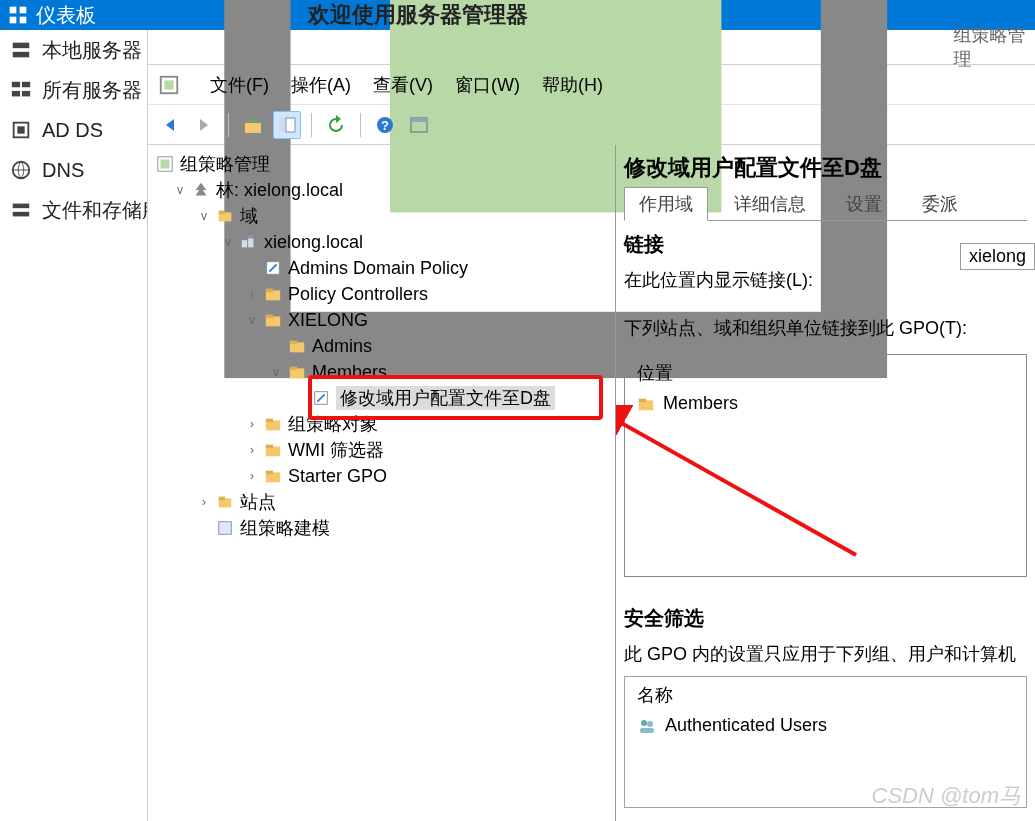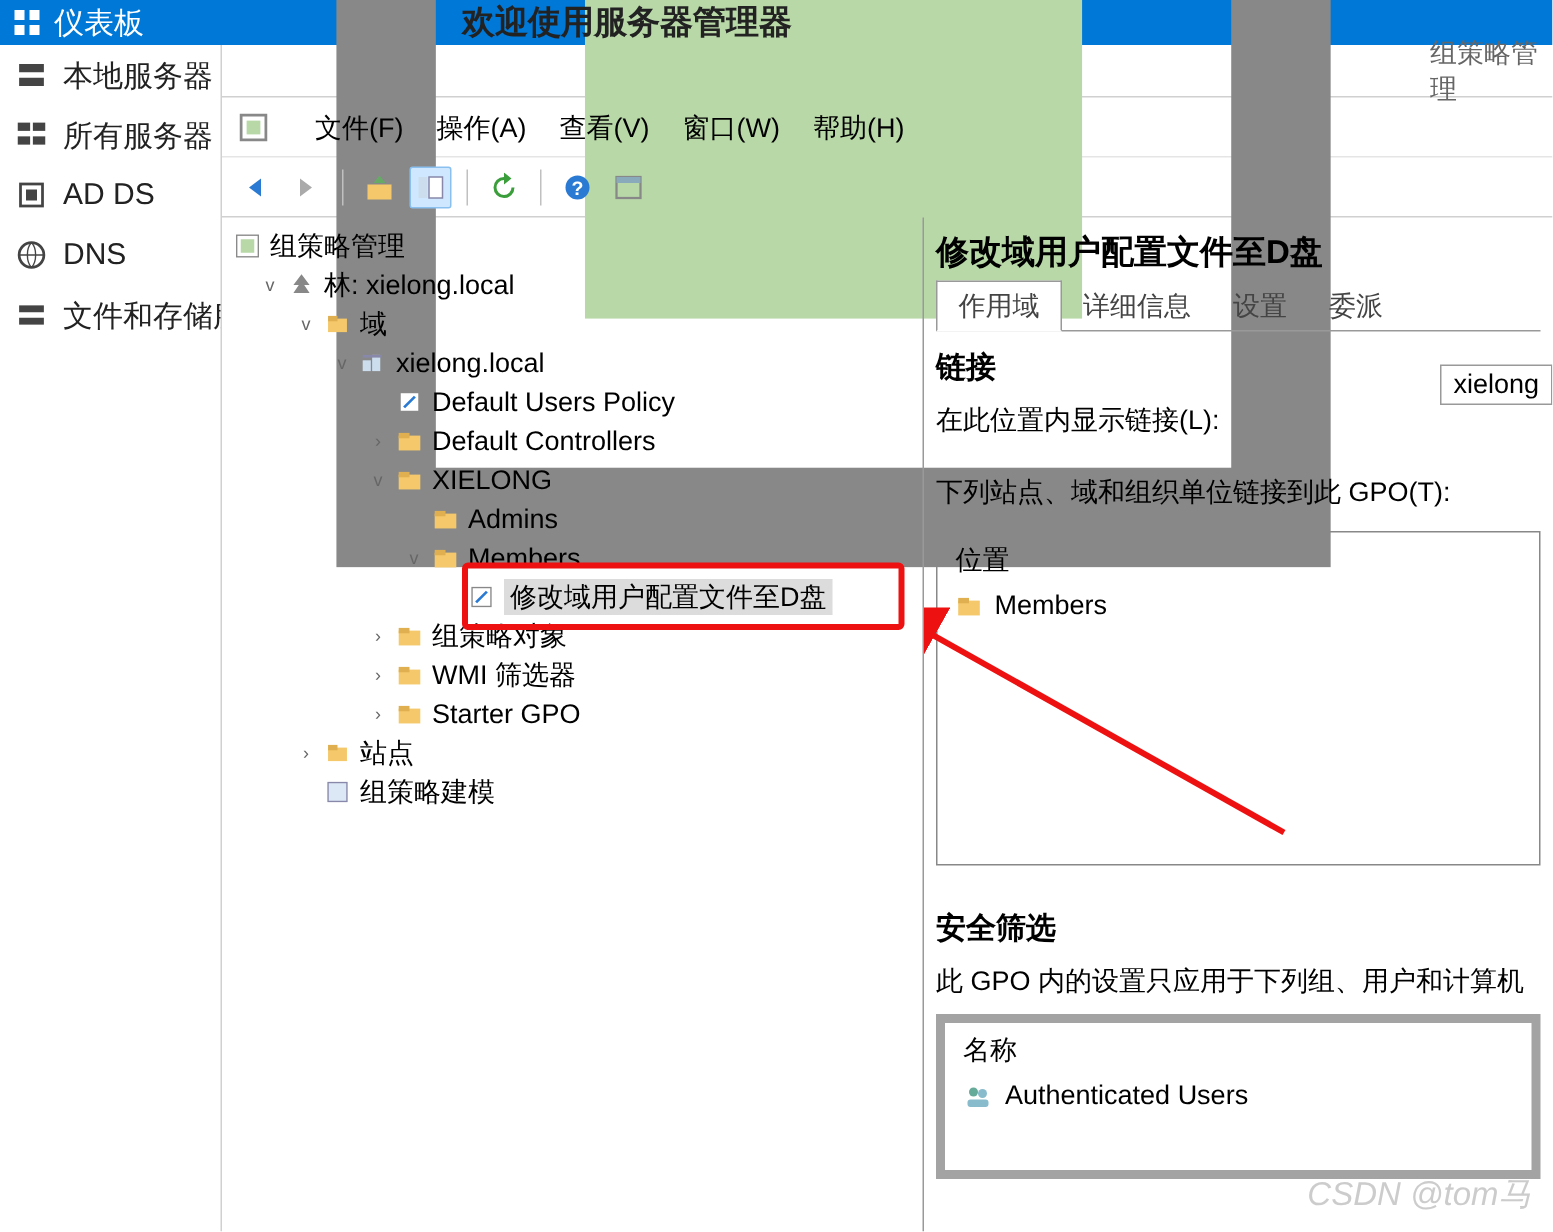--- a/index.html
+++ b/index.html
@@ -37,32 +37,32 @@
 .node-icon { width: 18px; height: 18px; margin: 0 6px 0 2px; flex: 0 0 18px; }
 .node-label { cursor: default; }
 .node-label.sel { background: #dcdcdc; padding: 0 4px; }
 .children { padding-left: 24px; }
 
 
 .hl-box { position: absolute; border: 4px solid #e11; border-radius: 4px; pointer-events: none; }
 
 
 .detail-title { font-size: 22px; font-weight: 700; padding: 4px 0 6px 0; }
-.tabs { display: flex; align-items: flex-end; border-bottom: 1px solid #999; height: 32px; font-size: 18px; }
+.tabs { display: flex; align-items: flex-end; border-bottom: 1px solid #999; height: 32px; font-size: 18px; gap: 12px; }
 .tab { padding: 4px 14px; color: #444; cursor: pointer; }
 .tab.active { border: 1px solid #999; border-bottom: 1px solid #fff; background: #fff; position: relative; top: 1px; }
 .section-title { font-size: 20px; font-weight: 700; margin-top: 10px; }
 .body-text { font-size: 18px; margin-top: 10px; }
 .locbox { margin-top: 14px; border: 1px solid #888; height: 223px; }
 .loc-header { padding: 6px 12px; font-size: 18px; }
 .loc-row { display: flex; align-items: center; padding: 2px 12px; }
 .loc-row .folder-ic { width: 18px; height: 18px; margin-right: 8px; }
 .link-pill { position: absolute; right: 0; top: 98px; border: 1px solid #999; padding: 2px 8px; background: #fff; font-size: 18px; }
 .secfilter { margin-top: 28px; }
-.namebox { margin-top: 10px; border: 6px solid #a3a3a3; height: 110px; }
+.namebox { margin-top: 10px; border: 1px solid #a3a3a3; height: 132px; }
 .name-header { padding: 6px 12px; }
 .name-row { display: flex; align-items: center; padding: 2px 12px; }
 .name-row .users-ic { width: 20px; height: 20px; margin-right: 8px; }
 
 .watermark { position: absolute; right: 14px; bottom: 10px; color: rgba(170,170,170,.6); font-size: 22px; font-style: italic; pointer-events: none; }
 
 
 .arrow { position: absolute; pointer-events: none; }
 </style>
 </head>
@@ -226,29 +226,29 @@
                     </svg>
                   <span class="node-label">xielong.local</span>
                 </div>
                 <div class="children">
                   <div class="node-row">
                     <span class="expander"></span>
                     <svg class="node-icon" viewBox="0 0 20 20">
                         <rect x="3" y="3" width="14" height="14" fill="#fff" stroke="#888"></rect>
                         <path d="M6 14l8-8" stroke="#2a7ad4" stroke-width="2"></path>
                       </svg>
-                    <span class="node-label">Default Users Policy</span>
+                    <span class="node-label">Admins Domain Policy</span>
                   </div>
                   <div class="node-row">
                     <span class="expander">›</span>
                     <svg class="node-icon" viewBox="0 0 20 20">
                         <rect x="2" y="6" width="16" height="11" fill="#f5c96b"></rect>
                         <rect x="2" y="4" width="8" height="4" fill="#e0b050"></rect>
                       </svg>
-                    <span class="node-label">Default Controllers</span>
+                    <span class="node-label">Policy Controllers</span>
                   </div>
                   <div class="node-row">
                     <span class="expander">v</span>
                     <svg class="node-icon" viewBox="0 0 20 20">
                         <rect x="2" y="6" width="16" height="11" fill="#f5c96b"></rect>
                         <rect x="2" y="4" width="8" height="4" fill="#e0b050"></rect>
                       </svg>
                     <span class="node-label">XIELONG</span>
                   </div>
                   <div class="children">

